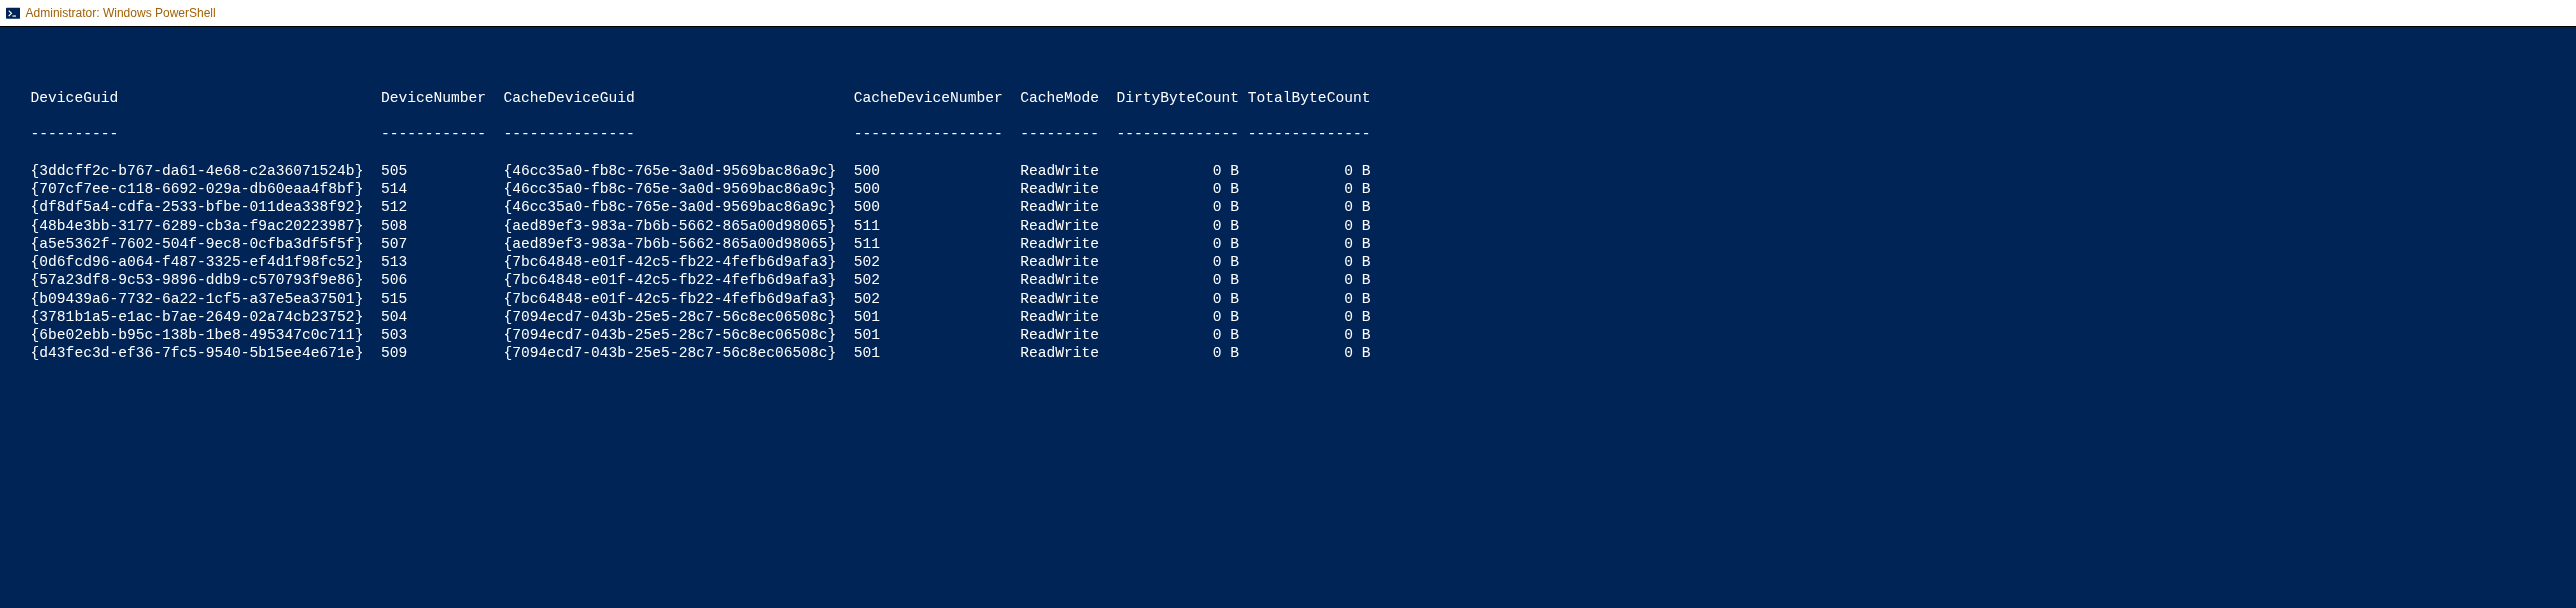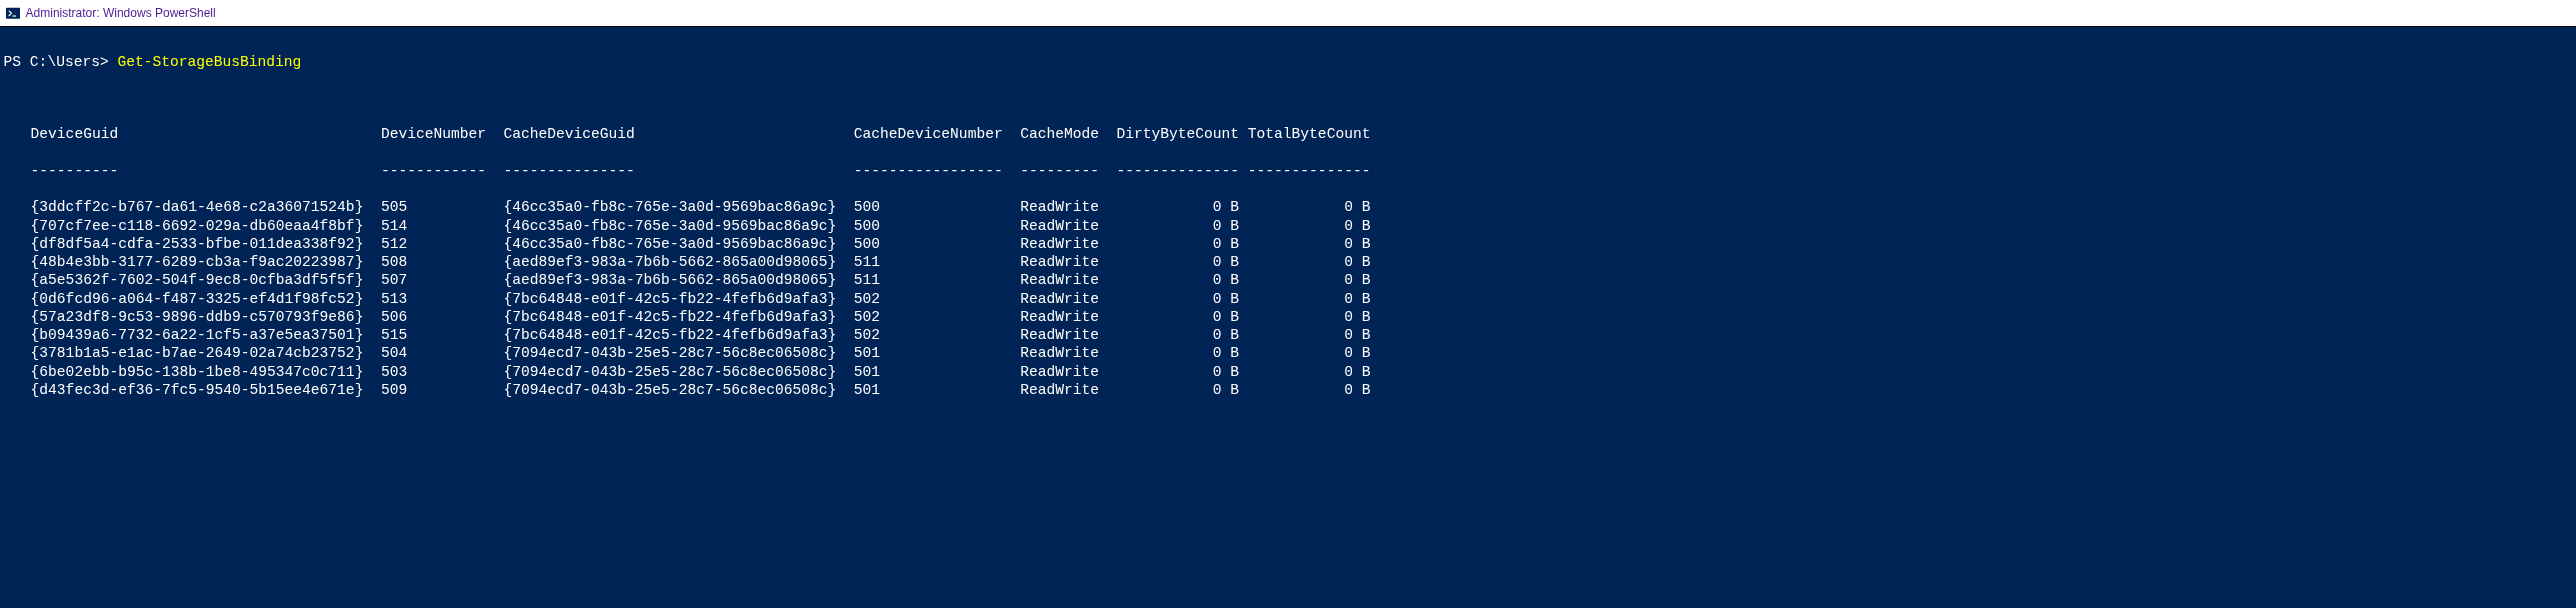--- a/index.html
+++ b/index.html
@@ -16,21 +16,21 @@
     }
     .titlebar {
       background: #ffffff;
       border-bottom: 0.9px solid #000000;
       height: 27px;
       display: flex;
       align-items: center;
       padding: 0 5.5px;
       font-family: 'Segoe UI', Tahoma, sans-serif;
       font-size: 12px;
-      color: #4c1d95;
+      color: #a16207;
     }
     .titlebar-icon {
       width: 14.6px;
       height: 14.6px;
       margin-right: 5.5px;
       display: inline-flex;
       align-items: center;
       justify-content: center;
     }
     .terminal {
@@ -71,19 +71,18 @@
     <svg width="14.6" height="14.6" viewBox="0 0 16 16">
       <rect x="0" y="2" width="16" height="12" rx="1" fill="#012456"></rect>
       <path d="M3 5 L6 8 L3 11" stroke="#ffffff" stroke-width="1.3" fill="none"></path>
       <path d="M7 11 L11 11" stroke="#ffffff" stroke-width="1.3"></path>
     </svg>
   </span>
   <span>Administrator: Windows PowerShell</span>
 </div>
 
 <div class="terminal">
-<div><span class="prompt">PS C:\Users&gt; </span><span class="command">Get-StorageBusBinding</span></div>
 <div>&nbsp;</div>
 <div class="header-row"><span class="col c-deviceguid">DeviceGuid</span><span class="sp"> </span><span class="col c-devicenumber">DeviceNumber</span><span class="sp"> </span><span class="col c-cachedeviceguid">CacheDeviceGuid</span><span class="sp"> </span><span class="col c-cachedevicenumber">CacheDeviceNumber</span><span class="sp"> </span><span class="col c-cachemode">CacheMode</span><span class="sp"> </span><span class="col c-dirtybytecount">DirtyByteCount</span><span class="sp"> </span><span class="col c-totalbytecount">TotalByteCount</span></div>
 <div class="dash-row"><span class="col c-deviceguid">----------</span><span class="sp"> </span><span class="col c-devicenumber">------------</span><span class="sp"> </span><span class="col c-cachedeviceguid">---------------</span><span class="sp"> </span><span class="col c-cachedevicenumber">-----------------</span><span class="sp"> </span><span class="col c-cachemode">---------</span><span class="sp"> </span><span class="col c-dirtybytecount">--------------</span><span class="sp"> </span><span class="col c-totalbytecount">--------------</span></div>
 <div id="rows-container"><div class="data-row"><span class="col c-deviceguid">{3ddcff2c-b767-da61-4e68-c2a36071524b}</span><span class="sp"> </span><span class="col c-devicenumber">505</span><span class="sp"> </span><span class="col c-cachedeviceguid">{46cc35a0-fb8c-765e-3a0d-9569bac86a9c}</span><span class="sp"> </span><span class="col c-cachedevicenumber">500</span><span class="sp"> </span><span class="col c-cachemode">ReadWrite</span><span class="sp"> </span><span class="col c-dirtybytecount">0 B</span><span class="sp"> </span><span class="col c-totalbytecount">0 B</span></div><div class="data-row"><span class="col c-deviceguid">{707cf7ee-c118-6692-029a-db60eaa4f8bf}</span><span class="sp"> </span><span class="col c-devicenumber">514</span><span class="sp"> </span><span class="col c-cachedeviceguid">{46cc35a0-fb8c-765e-3a0d-9569bac86a9c}</span><span class="sp"> </span><span class="col c-cachedevicenumber">500</span><span class="sp"> </span><span class="col c-cachemode">ReadWrite</span><span class="sp"> </span><span class="col c-dirtybytecount">0 B</span><span class="sp"> </span><span class="col c-totalbytecount">0 B</span></div><div class="data-row"><span class="col c-deviceguid">{df8df5a4-cdfa-2533-bfbe-011dea338f92}</span><span class="sp"> </span><span class="col c-devicenumber">512</span><span class="sp"> </span><span class="col c-cachedeviceguid">{46cc35a0-fb8c-765e-3a0d-9569bac86a9c}</span><span class="sp"> </span><span class="col c-cachedevicenumber">500</span><span class="sp"> </span><span class="col c-cachemode">ReadWrite</span><span class="sp"> </span><span class="col c-dirtybytecount">0 B</span><span class="sp"> </span><span class="col c-totalbytecount">0 B</span></div><div class="data-row"><span class="col c-deviceguid">{48b4e3bb-3177-6289-cb3a-f9ac20223987}</span><span class="sp"> </span><span class="col c-devicenumber">508</span><span class="sp"> </span><span class="col c-cachedeviceguid">{aed89ef3-983a-7b6b-5662-865a00d98065}</span><span class="sp"> </span><span class="col c-cachedevicenumber">511</span><span class="sp"> </span><span class="col c-cachemode">ReadWrite</span><span class="sp"> </span><span class="col c-dirtybytecount">0 B</span><span class="sp"> </span><span class="col c-totalbytecount">0 B</span></div><div class="data-row"><span class="col c-deviceguid">{a5e5362f-7602-504f-9ec8-0cfba3df5f5f}</span><span class="sp"> </span><span class="col c-devicenumber">507</span><span class="sp"> </span><span class="col c-cachedeviceguid">{aed89ef3-983a-7b6b-5662-865a00d98065}</span><span class="sp"> </span><span class="col c-cachedevicenumber">511</span><span class="sp"> </span><span class="col c-cachemode">ReadWrite</span><span class="sp"> </span><span class="col c-dirtybytecount">0 B</span><span class="sp"> </span><span class="col c-totalbytecount">0 B</span></div><div class="data-row"><span class="col c-deviceguid">{0d6fcd96-a064-f487-3325-ef4d1f98fc52}</span><span class="sp"> </span><span class="col c-devicenumber">513</span><span class="sp"> </span><span class="col c-cachedeviceguid">{7bc64848-e01f-42c5-fb22-4fefb6d9afa3}</span><span class="sp"> </span><span class="col c-cachedevicenumber">502</span><span class="sp"> </span><span class="col c-cachemode">ReadWrite</span><span class="sp"> </span><span class="col c-dirtybytecount">0 B</span><span class="sp"> </span><span class="col c-totalbytecount">0 B</span></div><div class="data-row"><span class="col c-deviceguid">{57a23df8-9c53-9896-ddb9-c570793f9e86}</span><span class="sp"> </span><span class="col c-devicenumber">506</span><span class="sp"> </span><span class="col c-cachedeviceguid">{7bc64848-e01f-42c5-fb22-4fefb6d9afa3}</span><span class="sp"> </span><span class="col c-cachedevicenumber">502</span><span class="sp"> </span><span class="col c-cachemode">ReadWrite</span><span class="sp"> </span><span class="col c-dirtybytecount">0 B</span><span class="sp"> </span><span class="col c-totalbytecount">0 B</span></div><div class="data-row"><span class="col c-deviceguid">{b09439a6-7732-6a22-1cf5-a37e5ea37501}</span><span class="sp"> </span><span class="col c-devicenumber">515</span><span class="sp"> </span><span class="col c-cachedeviceguid">{7bc64848-e01f-42c5-fb22-4fefb6d9afa3}</span><span class="sp"> </span><span class="col c-cachedevicenumber">502</span><span class="sp"> </span><span class="col c-cachemode">ReadWrite</span><span class="sp"> </span><span class="col c-dirtybytecount">0 B</span><span class="sp"> </span><span class="col c-totalbytecount">0 B</span></div><div class="data-row"><span class="col c-deviceguid">{3781b1a5-e1ac-b7ae-2649-02a74cb23752}</span><span class="sp"> </span><span class="col c-devicenumber">504</span><span class="sp"> </span><span class="col c-cachedeviceguid">{7094ecd7-043b-25e5-28c7-56c8ec06508c}</span><span class="sp"> </span><span class="col c-cachedevicenumber">501</span><span class="sp"> </span><span class="col c-cachemode">ReadWrite</span><span class="sp"> </span><span class="col c-dirtybytecount">0 B</span><span class="sp"> </span><span class="col c-totalbytecount">0 B</span></div><div class="data-row"><span class="col c-deviceguid">{6be02ebb-b95c-138b-1be8-495347c0c711}</span><span class="sp"> </span><span class="col c-devicenumber">503</span><span class="sp"> </span><span class="col c-cachedeviceguid">{7094ecd7-043b-25e5-28c7-56c8ec06508c}</span><span class="sp"> </span><span class="col c-cachedevicenumber">501</span><span class="sp"> </span><span class="col c-cachemode">ReadWrite</span><span class="sp"> </span><span class="col c-dirtybytecount">0 B</span><span class="sp"> </span><span class="col c-totalbytecount">0 B</span></div><div class="data-row"><span class="col c-deviceguid">{d43fec3d-ef36-7fc5-9540-5b15ee4e671e}</span><span class="sp"> </span><span class="col c-devicenumber">509</span><span class="sp"> </span><span class="col c-cachedeviceguid">{7094ecd7-043b-25e5-28c7-56c8ec06508c}</span><span class="sp"> </span><span class="col c-cachedevicenumber">501</span><span class="sp"> </span><span class="col c-cachemode">ReadWrite</span><span class="sp"> </span><span class="col c-dirtybytecount">0 B</span><span class="sp"> </span><span class="col c-totalbytecount">0 B</span></div></div>
 </div>
 
 
 </body></html>

